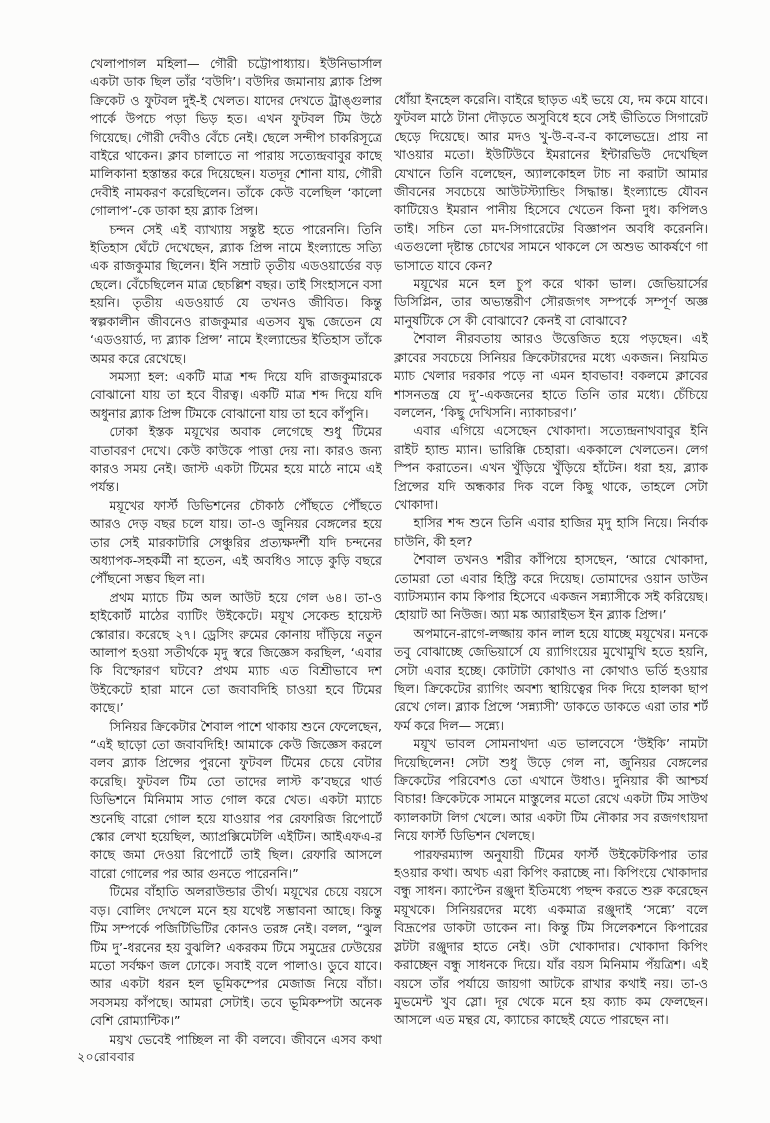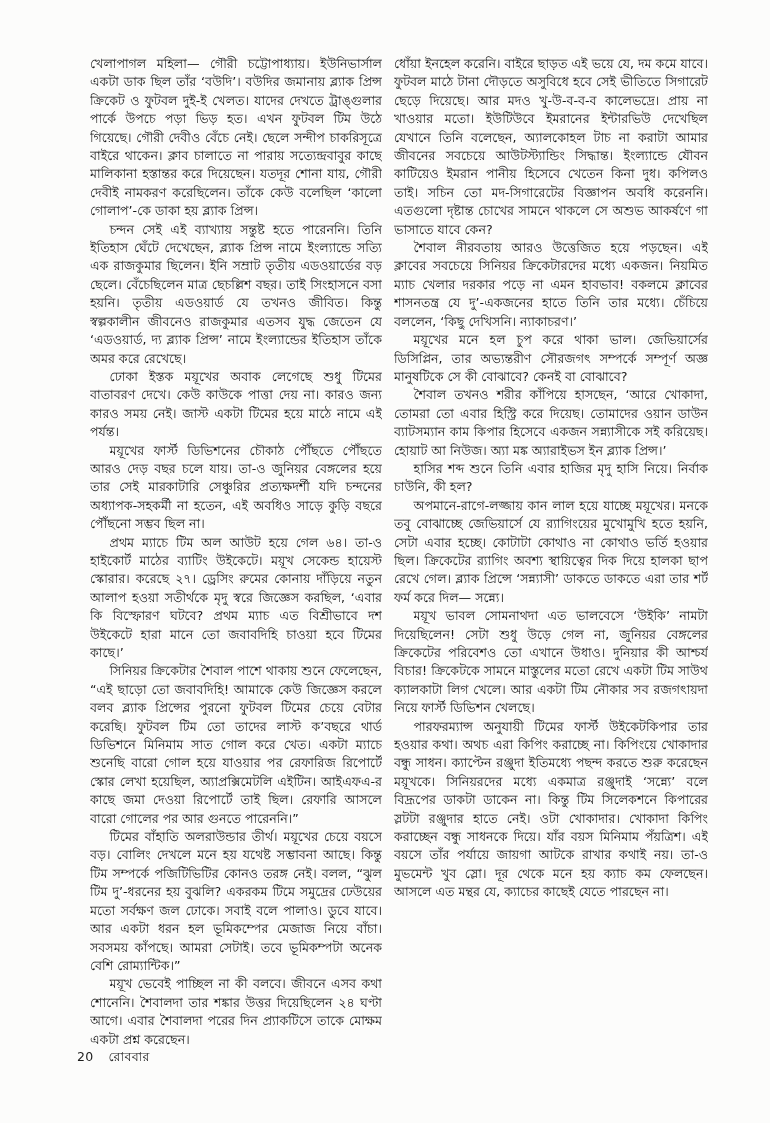--- a/index.html
+++ b/index.html
@@ -31,66 +31,69 @@
     max-height: 990px;
     overflow: hidden;
   }
   .column.left {
     left: 90px;
     width: 292px;
   }
   .column.right {
     left: 394px;
     width: 314px;
+    margin-top: 36px;
   }
   p.para {
     margin: 0;
     padding: 0;
     text-indent: 1.55em;
   }
   p.para.first {
     text-indent: 0;
   }
   .footer {
     position: absolute;
     left: 77px;
     top: 1048px;
     font-size: 12.5px;
     color: #1d1d1d;
     letter-spacing: 0.3px;
   }
   .footer .magazine-name {
-    margin-left: 15px;
+    margin-left: 0;
   }
 </style>
 </head>
 <body>
 
 <div class="page">
 
   <div class="column left">
     <p class="para first">খেলাপাগল মহিলা— গৌরী চট্টোপাধ্যায়। ইউনিভার্সাল একটা ডাক ছিল তাঁর ‘বউদি’। বউদির জমানায় ব্ল্যাক প্রিন্স ক্রিকেট ও ফুটবল দুই-ই খেলত। যাদের দেখতে ট্রাঙ্গুলার পার্কে উপচে পড়া ভিড় হত। এখন ফুটবল টিম উঠে গিয়েছে। গৌরী দেবীও বেঁচে নেই। ছেলে সন্দীপ চাকরিসূত্রে বাইরে থাকেন। ক্লাব চালাতে না পারায় সত্যেন্দ্রবাবুর কাছে মালিকানা হস্তান্তর করে দিয়েছেন। যতদূর শোনা যায়, গৌরী দেবীই নামকরণ করেছিলেন। তাঁকে কেউ বলেছিল ‘কালো গোলাপ’-কে ডাকা হয় ব্ল্যাক প্রিন্স।</p>
     <p class="para">চন্দন সেই এই ব্যাখ্যায় সন্তুষ্ট হতে পারেননি। তিনি ইতিহাস ঘেঁটে দেখেছেন, ব্ল্যাক প্রিন্স নামে ইংল্যান্ডে সত্যি এক রাজকুমার ছিলেন। ইনি সম্রাট তৃতীয় এডওয়ার্ডের বড় ছেলে। বেঁচেছিলেন মাত্র ছেচল্লিশ বছর। তাই সিংহাসনে বসা হয়নি। তৃতীয় এডওয়ার্ড যে তখনও জীবিত। কিন্তু স্বল্পকালীন জীবনেও রাজকুমার এতসব যুদ্ধ জেতেন যে ‘এডওয়ার্ড, দ্য ব্ল্যাক প্রিন্স’ নামে ইংল্যান্ডের ইতিহাস তাঁকে অমর করে রেখেছে।</p>
+    <p class="para">সমস্যা হল: একটি মাত্র শব্দ দিয়ে যদি রাজকুমারকে বোঝানো যায় তা হবে বীরত্ব। একটি মাত্র শব্দ দিয়ে যদি অধুনার ব্ল্যাক প্রিন্স টিমকে বোঝানো যায় তা হবে কাঁপুনি।</p>
     <p class="para">ঢোকা ইস্তক ময়ূখের অবাক লেগেছে শুধু টিমের বাতাবরণ দেখে। কেউ কাউকে পাত্তা দেয় না। কারও জন্য কারও সময় নেই। জাস্ট একটা টিমের হয়ে মাঠে নামে এই পর্যন্ত।</p>
     <p class="para">ময়ূখের ফার্স্ট ডিভিশনের চৌকাঠ পৌঁছতে পৌঁছতে আরও দেড় বছর চলে যায়। তা-ও জুনিয়র বেঙ্গলের হয়ে তার সেই মারকাটারি সেঞ্চুরির প্রত্যক্ষদর্শী যদি চন্দনের অধ্যাপক-সহকর্মী না হতেন, এই অবধিও সাড়ে কুড়ি বছরে পৌঁছনো সম্ভব ছিল না।</p>
     <p class="para">প্রথম ম্যাচে টিম অল আউট হয়ে গেল ৬৪। তা-ও হাইকোর্ট মাঠের ব্যাটিং উইকেটে। ময়ূখ সেকেন্ড হায়েস্ট স্কোরার। করেছে ২৭। ড্রেসিং রুমের কোনায় দাঁড়িয়ে নতুন আলাপ হওয়া সতীর্থকে মৃদু স্বরে জিজ্ঞেস করছিল, ‘এবার কি বিস্ফোরণ ঘটবে? প্রথম ম্যাচ এত বিশ্রীভাবে দশ উইকেটে হারা মানে তো জবাবদিহি চাওয়া হবে টিমের কাছে।’</p>
     <p class="para">সিনিয়র ক্রিকেটার শৈবাল পাশে থাকায় শুনে ফেলেছেন, “এই ছাড়ো তো জবাবদিহি! আমাকে কেউ জিজ্ঞেস করলে বলব ব্ল্যাক প্রিন্সের পুরনো ফুটবল টিমের চেয়ে বেটার করেছি। ফুটবল টিম তো তাদের লাস্ট ক’বছরে থার্ড ডিভিশনে মিনিমাম সাত গোল করে খেত। একটা ম্যাচে শুনেছি বারো গোল হয়ে যাওয়ার পর রেফারিজ রিপোর্টে স্কোর লেখা হয়েছিল, অ্যাপ্রক্সিমেটলি এইটিন। আইএফএ-র কাছে জমা দেওয়া রিপোর্টে তাই ছিল। রেফারি আসলে বারো গোলের পর আর গুনতে পারেননি।”</p>
     <p class="para">টিমের বাঁহাতি অলরাউন্ডার তীর্থ। ময়ূখের চেয়ে বয়সে বড়। বোলিং দেখলে মনে হয় যথেষ্ট সম্ভাবনা আছে। কিন্তু টিম সম্পর্কে পজিটিভিটির কোনও তরঙ্গ নেই। বলল, “ঝুল টিম দু’-ধরনের হয় বুঝলি? একরকম টিমে সমুদ্রের ঢেউয়ের মতো সর্বক্ষণ জল ঢোকে। সবাই বলে পালাও। ডুবে যাবে। আর একটা ধরন হল ভূমিকম্পের মেজাজ নিয়ে বাঁচা। সবসময় কাঁপছে। আমরা সেটাই। তবে ভূমিকম্পটা অনেক বেশি রোম্যান্টিক।”</p>
     <p class="para">ময়ূখ ভেবেই পাচ্ছিল না কী বলবে। জীবনে এসব কথা শোনেনি। শৈবালদা তার শঙ্কার উত্তর দিয়েছিলেন ২৪ ঘণ্টা আগে। এবার শৈবালদা পরের দিন প্র্যাকটিসে তাকে মোক্ষম একটা প্রশ্ন করেছেন।</p>
 
   </div>
 
   <div class="column right">
     <p class="para first">ধোঁয়া ইনহেল করেনি। বাইরে ছাড়ত এই ভয়ে যে, দম কমে যাবে। ফুটবল মাঠে টানা দৌড়তে অসুবিধে হবে সেই ভীতিতে সিগারেট ছেড়ে দিয়েছে। আর মদও খু-উ-ব-ব-ব কালেভদ্রে। প্রায় না খাওয়ার মতো। ইউটিউবে ইমরানের ইন্টারভিউ দেখেছিল যেখানে তিনি বলেছেন, অ্যালকোহল টাচ না করাটা আমার জীবনের সবচেয়ে আউটস্ট্যান্ডিং সিদ্ধান্ত। ইংল্যান্ডে যৌবন কাটিয়েও ইমরান পানীয় হিসেবে খেতেন কিনা দুধ। কপিলও তাই। সচিন তো মদ-সিগারেটের বিজ্ঞাপন অবধি করেননি। এতগুলো দৃষ্টান্ত চোখের সামনে থাকলে সে অশুভ আকর্ষণে গা ভাসাতে যাবে কেন?</p>
+    <p class="para">ময়ূখের মনে হল চুপ করে থাকা ভাল। জেভিয়ার্সের ডিসিপ্লিন, তার অভ্যন্তরীণ সৌরজগৎ সম্পর্কে সম্পূর্ণ অজ্ঞ মানুষটিকে সে কী বোঝাবে? কেনই বা বোঝাবে?</p>
     <p class="para">শৈবাল নীরবতায় আরও উত্তেজিত হয়ে পড়ছেন। এই ক্লাবের সবচেয়ে সিনিয়র ক্রিকেটারদের মধ্যে একজন। নিয়মিত ম্যাচ খেলার দরকার পড়ে না এমন হাবভাব! বকলমে ক্লাবের শাসনতন্ত্র যে দু’-একজনের হাতে তিনি তার মধ্যে। চেঁচিয়ে বললেন, ‘কিছু দেখিসনি। ন্যাকাচরণ।’</p>
-    <p class="para">ময়ূখের মনে হল চুপ করে থাকা ভাল। জেভিয়ার্সের ডিসিপ্লিন, তার অভ্যন্তরীণ সৌরজগৎ সম্পর্কে সম্পূর্ণ অজ্ঞ মানুষটিকে সে কী বোঝাবে? কেনই বা বোঝাবে?</p>
+    <p class="para">এবার এগিয়ে এসেছেন খোকাদা। সত্যেন্দ্রনাথবাবুর ইনি রাইট হ্যান্ড ম্যান। ভারিক্কি চেহারা। এককালে খেলতেন। লেগ স্পিন করাতেন। এখন খুঁড়িয়ে খুঁড়িয়ে হাঁটেন। ধরা হয়, ব্ল্যাক প্রিন্সের যদি অন্ধকার দিক বলে কিছু থাকে, তাহলে সেটা খোকাদা।</p>
+    <p class="para">হাসির শব্দ শুনে তিনি এবার হাজির মৃদু হাসি নিয়ে। নির্বাক চাউনি, কী হল?</p>
     <p class="para">শৈবাল তখনও শরীর কাঁপিয়ে হাসছেন, ‘আরে খোকাদা, তোমরা তো এবার হিস্ট্রি করে দিয়েছ। তোমাদের ওয়ান ডাউন ব্যাটসম্যান কাম কিপার হিসেবে একজন সন্ন্যাসীকে সই করিয়েছ। হোয়াট আ নিউজ। অ্যা মঙ্ক অ্যারাইভস ইন ব্ল্যাক প্রিন্স।’</p>
-    <p class="para">হাসির শব্দ শুনে তিনি এবার হাজির মৃদু হাসি নিয়ে। নির্বাক চাউনি, কী হল?</p>
     <p class="para">অপমানে-রাগে-লজ্জায় কান লাল হয়ে যাচ্ছে ময়ূখের। মনকে তবু বোঝাচ্ছে জেভিয়ার্সে যে র‌্যাগিংয়ের মুখোমুখি হতে হয়নি, সেটা এবার হচ্ছে। কোটাটা কোথাও না কোথাও ভর্তি হওয়ার ছিল। ক্রিকেটের র‌্যাগিং অবশ্য স্থায়িত্বের দিক দিয়ে হালকা ছাপ রেখে গেল। ব্ল্যাক প্রিন্সে ‘সন্ন্যাসী’ ডাকতে ডাকতে এরা তার শর্ট ফর্ম করে দিল— সন্ন্যে।</p>
     <p class="para">ময়ূখ ভাবল সোমনাথদা এত ভালবেসে ‘উইকি’ নামটা দিয়েছিলেন! সেটা শুধু উড়ে গেল না, জুনিয়র বেঙ্গলের ক্রিকেটের পরিবেশও তো এখানে উধাও। দুনিয়ার কী আশ্চর্য বিচার! ক্রিকেটকে সামনে মাস্তুলের মতো রেখে একটা টিম সাউথ ক্যালকাটা লিগ খেলে। আর একটা টিম নৌকার সব রজগৎায়দা নিয়ে ফার্স্ট ডিভিশন খেলছে।</p>
     <p class="para">পারফরম্যান্স অনুযায়ী টিমের ফার্স্ট উইকেটকিপার তার হওয়ার কথা। অথচ এরা কিপিং করাচ্ছে না। কিপিংয়ে খোকাদার বন্ধু সাধন। ক্যাপ্টেন রঞ্জুদা ইতিমধ্যে পছন্দ করতে শুরু করেছেন ময়ূখকে। সিনিয়রদের মধ্যে একমাত্র রঞ্জুদাই ‘সন্ন্যে’ বলে বিদ্রূপের ডাকটা ডাকেন না। কিন্তু টিম সিলেকশনে কিপারের স্লটটা রঞ্জুদার হাতে নেই। ওটা খোকাদার। খোকাদা কিপিং করাচ্ছেন বন্ধু সাধনকে দিয়ে। যাঁর বয়স মিনিমাম পঁয়ত্রিশ। এই বয়সে তাঁর পর্যায়ে জায়গা আটকে রাখার কথাই নয়। তা-ও মুভমেন্ট খুব স্লো। দূর থেকে মনে হয় ক্যাচ কম ফেলছেন। আসলে এত মন্থর যে, ক্যাচের কাছেই যেতে পারছেন না।</p>
   </div>
 
   <div class="footer">
-    <span>20</span><span class="magazine-name">রোববার</span>
+    <span>২০</span><span class="magazine-name">রোববার</span>
   </div>
 
 </div>
 
 </body></html>

